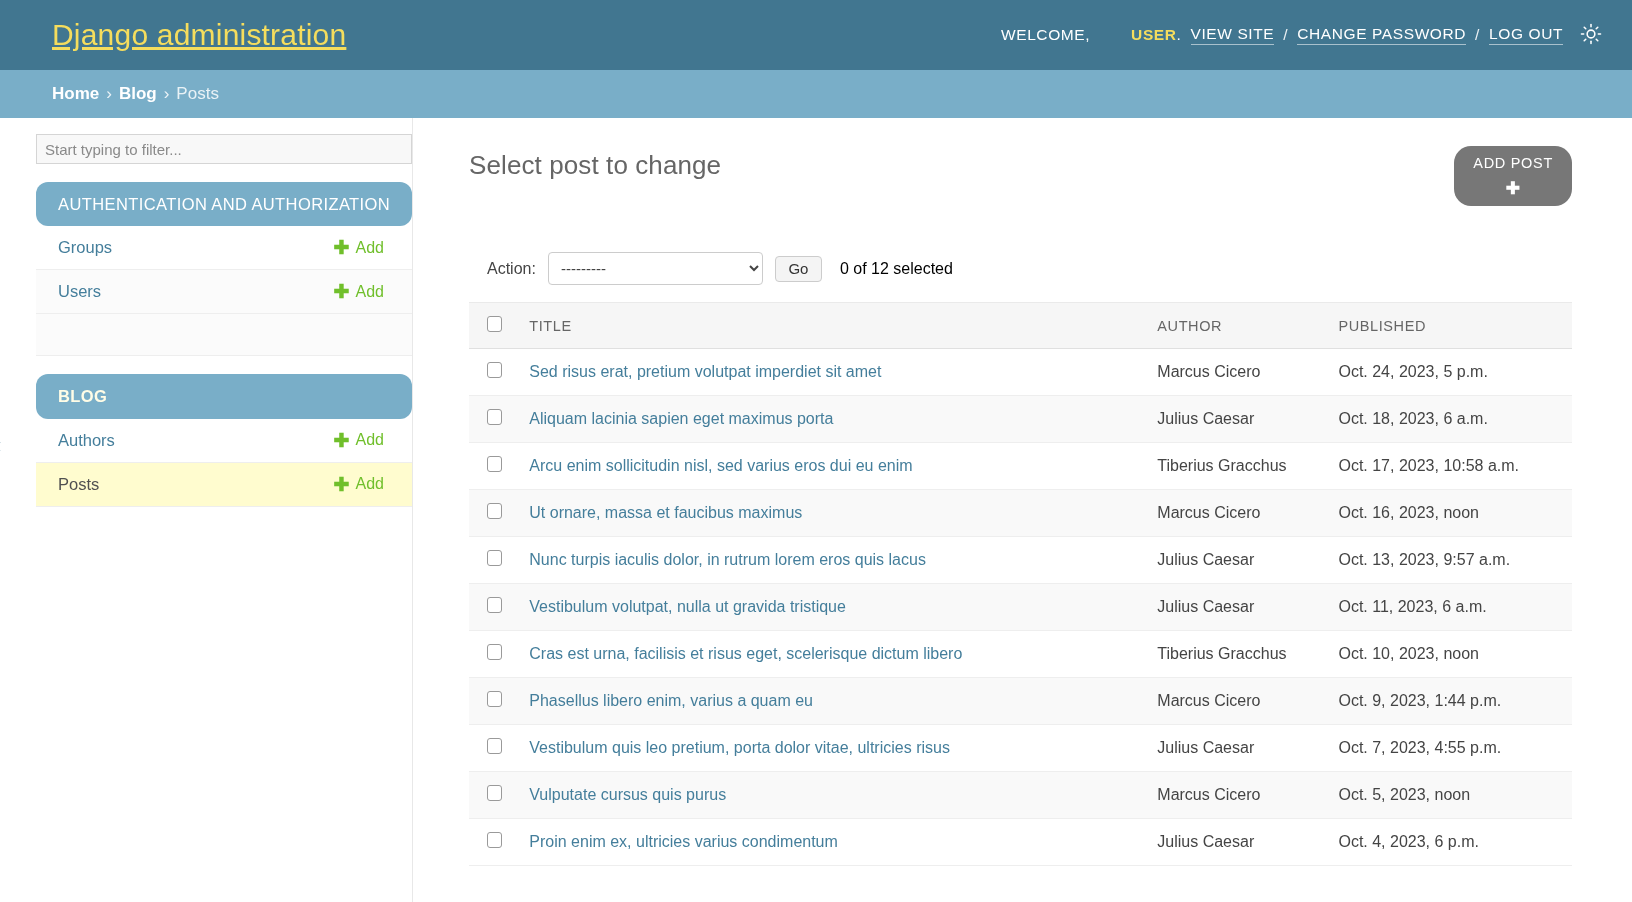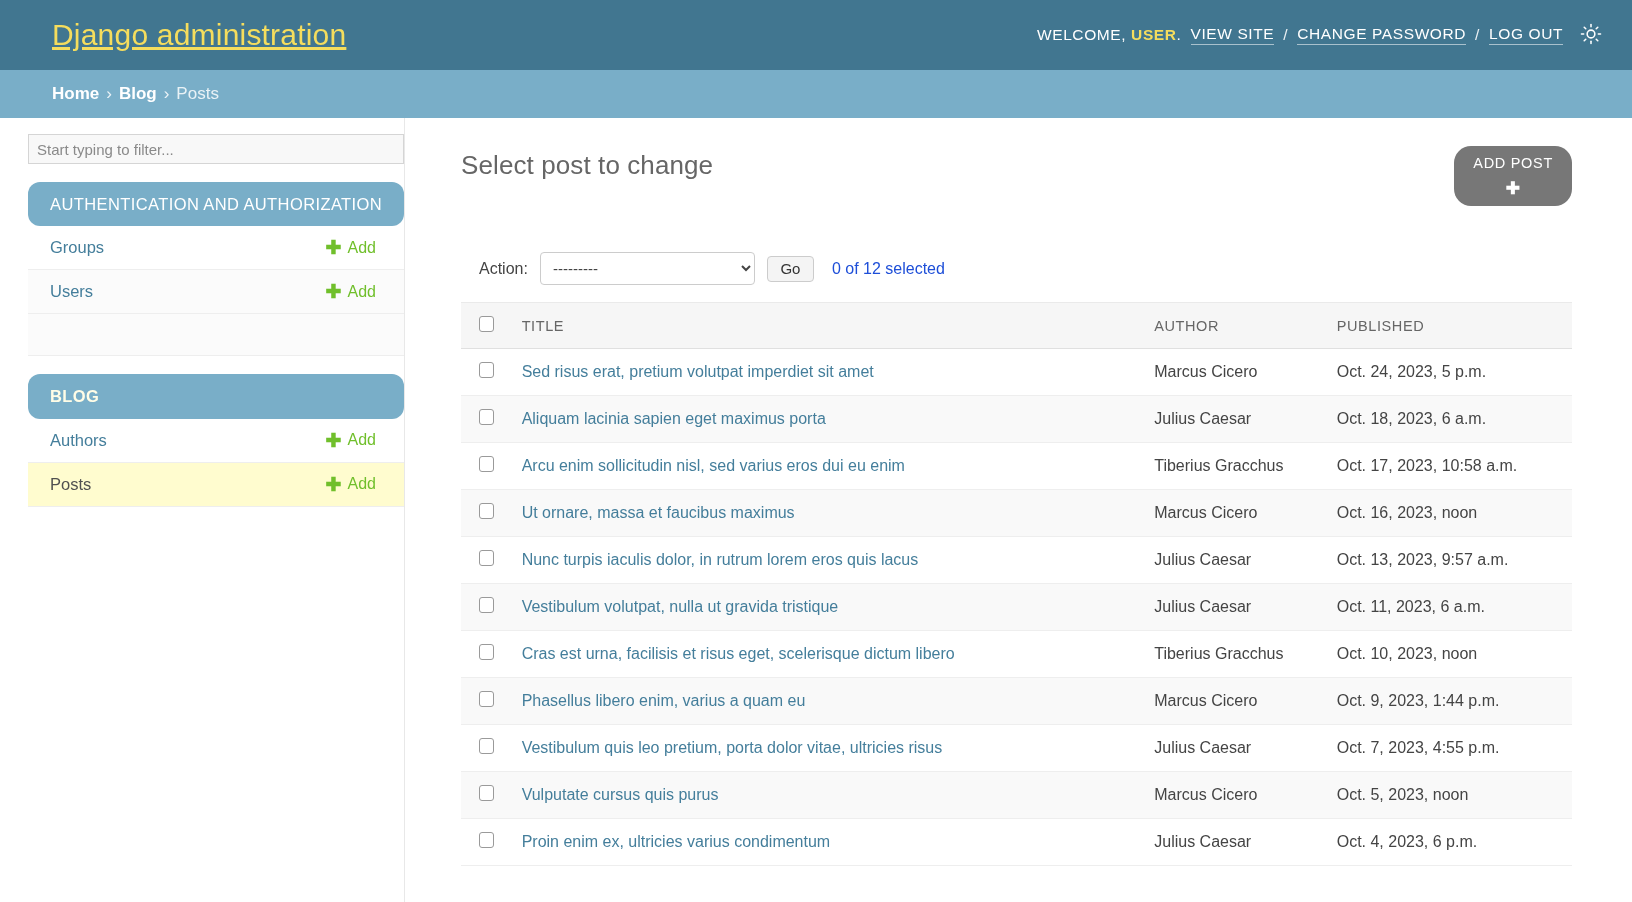--- a/index.html
+++ b/index.html
@@ -32,21 +32,21 @@
     display: flex;
     align-items: center;
     gap: 9px;
     font-size: 15.5px;
     letter-spacing: 0.6px;
     color: #ffffff;
     text-transform: uppercase;
     white-space: nowrap;
   }
   #user-tools .welcome-text { color: #ffffff; }
-  #user-tools .welcome-text .username { font-weight: bold; color: #f5dd5d; }
+  #user-tools .welcome-text .username { font-weight: bold; color: #f5dd5d; margin-left: 36px; }
   #user-tools a {
     color: #ffffff;
     text-decoration: none;
     border-bottom: 1px solid rgba(255,255,255,0.55);
     padding-bottom: 1px;
   }
   #user-tools .sep { color: #ffffff; opacity: .9; }
   .theme-toggle {
     background: none; border: none; cursor: pointer;
     display: flex; align-items: center; justify-content: center;
@@ -66,20 +66,21 @@
   }
   #breadcrumbs a { color: #ffffff; text-decoration: none; font-weight: 600; }
   #breadcrumbs .crumb-sep { color: #ffffff; opacity: .85; font-weight: 400; }
   #breadcrumbs .crumb-current { color: #e9f2f6; font-weight: 400; }
 
   
   #container {
     display: flex;
     height: calc(902px - 70px - 48px);
     position: relative;
+    padding-left: 8px;
   }
 
   
   #nav-sidebar-wrap {
     width: 405px;
     flex: 0 0 405px;
     position: relative;
     background: #ffffff;
     border-right: 1px solid #e8e8e8;
     padding-left: 28px;
@@ -210,21 +211,21 @@
     height: 26px;
     min-width: 47px;
     background: #f4f4f4;
     border: 1px solid #cccccc;
     border-radius: 4px;
     font-size: 15px;
     color: #333;
     cursor: pointer;
     font-family: "Liberation Sans", sans-serif;
   }
-  .action-counter { color: #1d4ed8; font-size: 16px; margin-left: 6px; }
+  .action-counter { color: #000000; font-size: 16px; margin-left: 6px; }
 
   
   #result_list {
     width: 100%;
     border-collapse: collapse;
     margin-top: 17px;
     font-size: 16px;
   }
   #result_list thead th {
     background: #f6f6f6;

